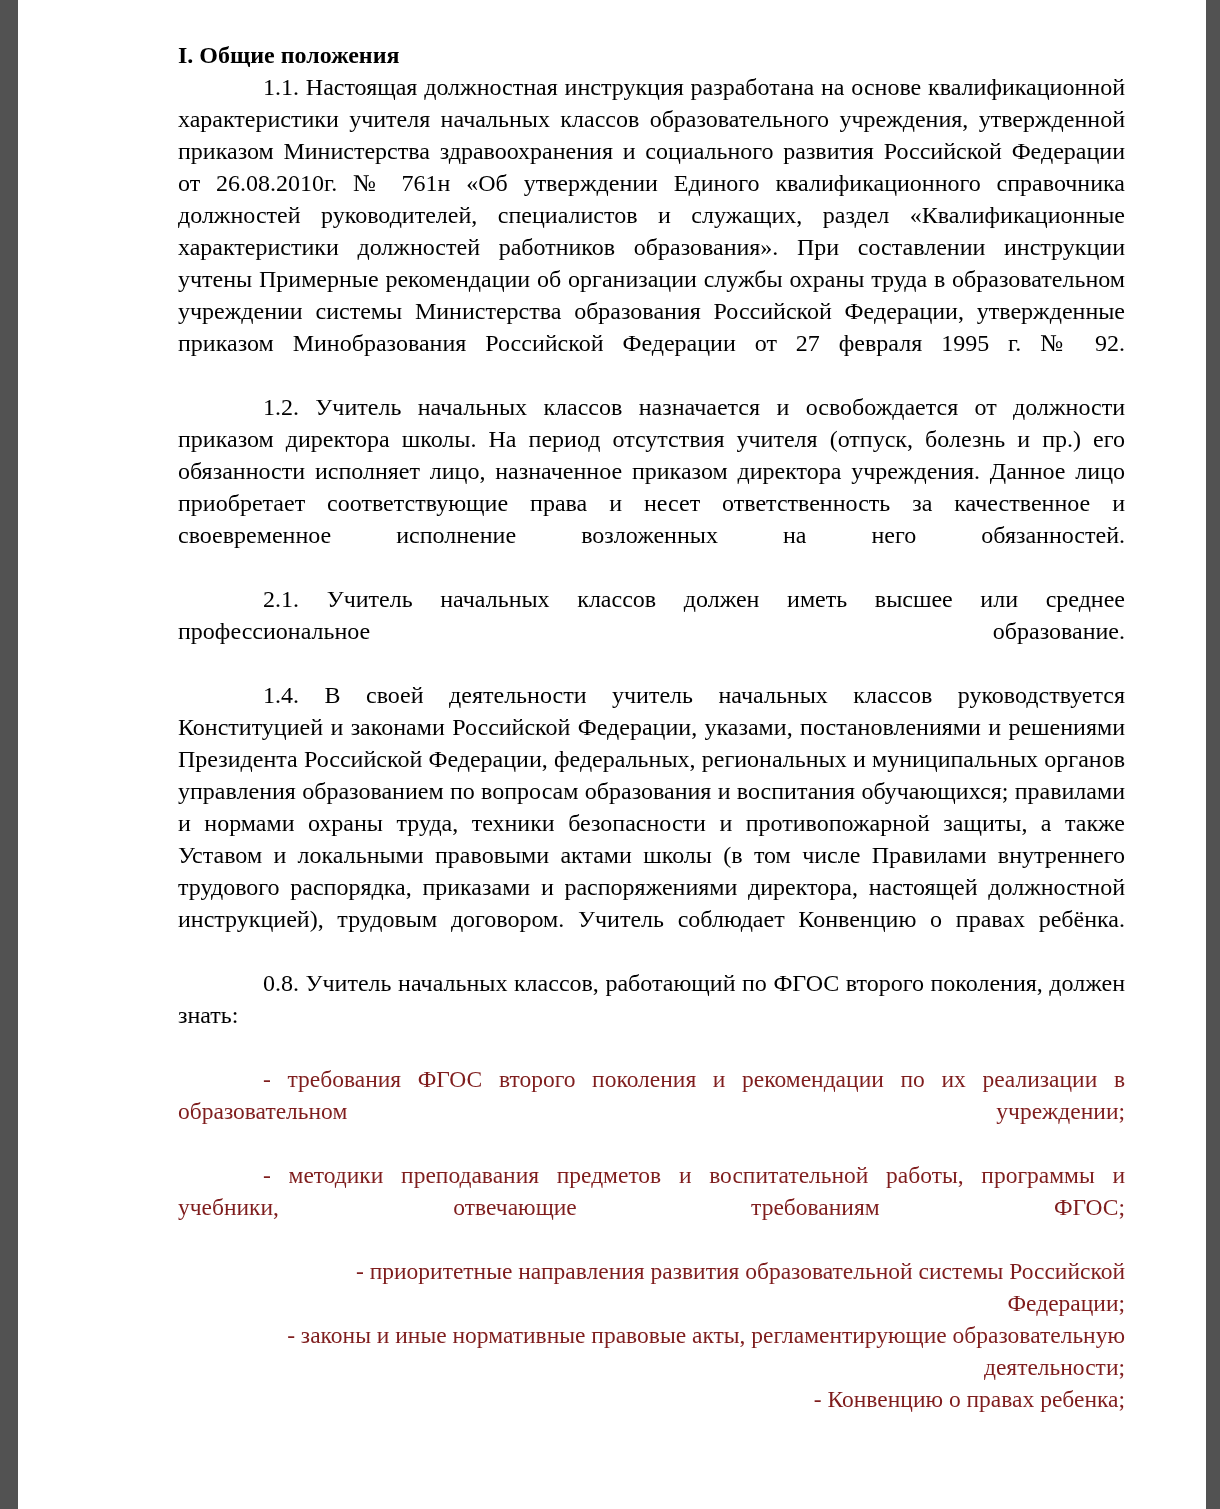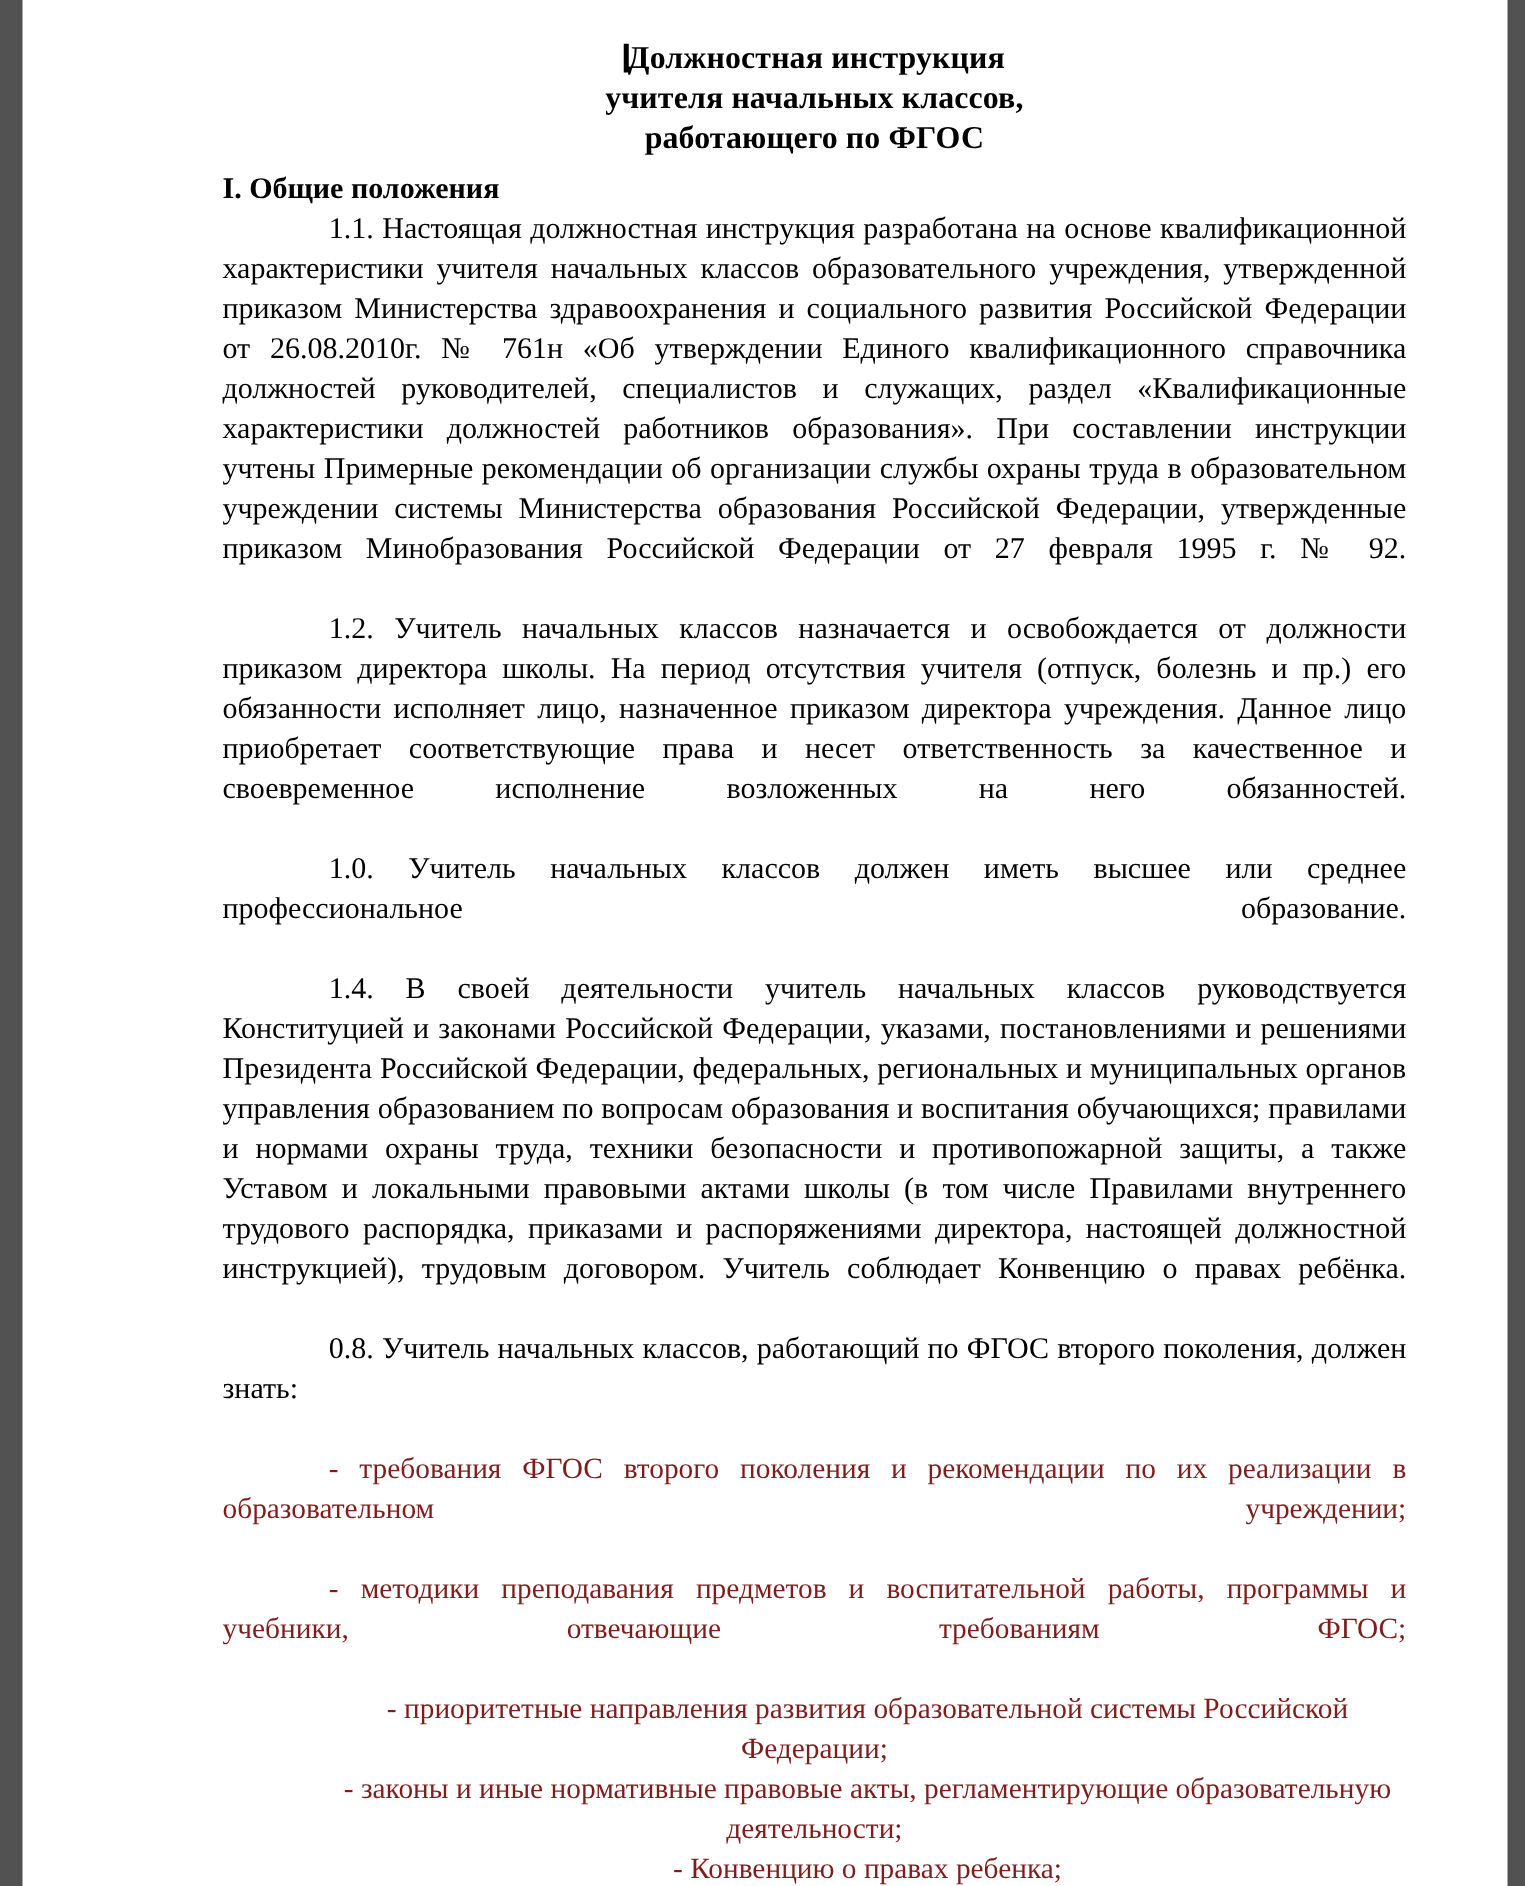--- a/index.html
+++ b/index.html
@@ -95,42 +95,37 @@
     text-align: justify;
     text-justify: inter-word;
     text-indent: 85px;
     color: #7f1d1d;
     margin: 0;
   }
   .bullet::after { content: ""; display: inline-block; width: 100%; }
 
   
   .bullet.left {
-    text-align: center;
+    text-align: right;
   }
   .bullet.left::after { content: none; }
 </style>
 </head>
 <body>
 
 <div class="viewer">
   <div class="page">
     <div class="page-body">
 
-      <h1 class="doc-title">
-        <span class="title-line"><span class="caret"></span><span>Должностная инструкция</span></span>
-        <span class="title-line">учителя начальных классов,</span>
-        <span class="title-line">работающего по ФГОС</span>
-      </h1>
 
       <h2 class="section-heading">I. Общие положения</h2>
 
       <p class="para">1.1. Настоящая должностная инструкция разработана на основе квалификационной характеристики учителя начальных классов образовательного учреждения, утвержденной приказом Министерства здравоохранения и социального развития Российской Федерации от 26.08.2010г. № 761н «Об утверждении Единого квалификационного справочника должностей руководителей, специалистов и служащих, раздел «Квалификационные характеристики должностей работников образования». При составлении инструкции учтены Примерные рекомендации об организации службы охраны труда в образовательном учреждении системы Министерства образования Российской Федерации, утвержденные приказом Минобразования Российской Федерации от 27 февраля 1995 г. № 92.</p>
       <p class="para">1.2. Учитель начальных классов назначается и освобождается от должности приказом директора школы. На период отсутствия учителя (отпуск, болезнь и пр.) его обязанности исполняет лицо, назначенное приказом директора учреждения. Данное лицо приобретает соответствующие права и несет ответственность за качественное и своевременное исполнение возложенных на него обязанностей.</p>
-      <p class="para">1.0. Учитель начальных классов должен иметь высшее или среднее профессиональное образование.</p>
+      <p class="para">2.1. Учитель начальных классов должен иметь высшее или среднее профессиональное образование.</p>
       <p class="para">1.4. В своей деятельности учитель начальных классов руководствуется Конституцией и законами Российской Федерации, указами, постановлениями и решениями Президента Российской Федерации, федеральных, региональных и муниципальных органов управления образованием по вопросам образования и воспитания обучающихся; правилами и нормами охраны труда, техники безопасности и противопожарной защиты, а также Уставом и локальными правовыми актами школы (в том числе Правилами внутреннего трудового распорядка, приказами и распоряжениями директора, настоящей должностной инструкцией), трудовым договором. Учитель соблюдает Конвенцию о правах ребёнка.</p>
       <p class="para">0.8. Учитель начальных классов, работающий по ФГОС второго поколения, должен знать:</p>
 
       <p class="bullet">- требования ФГОС второго поколения и рекомендации по их реализации в образовательном учреждении;</p>
       <p class="bullet">- методики преподавания предметов и воспитательной работы, программы и учебники, отвечающие требованиям ФГОС;</p>
       <p class="bullet left">-  приоритетные направления развития образовательной системы Российской Федерации;</p>
       <p class="bullet left">- законы и иные нормативные правовые акты, регламентирующие образовательную деятельности;</p>
       <p class="bullet left">- Конвенцию о правах ребенка;</p>
 
     </div>

